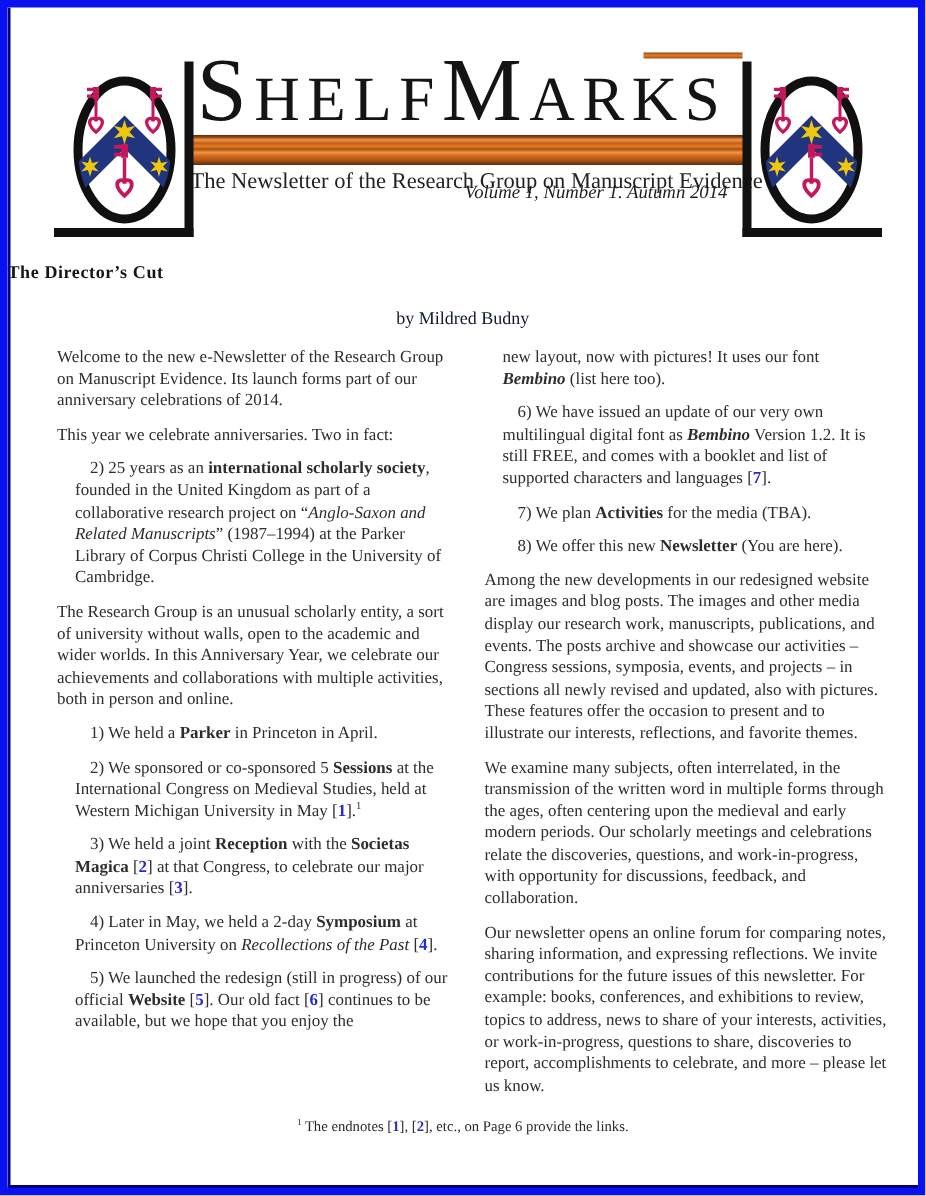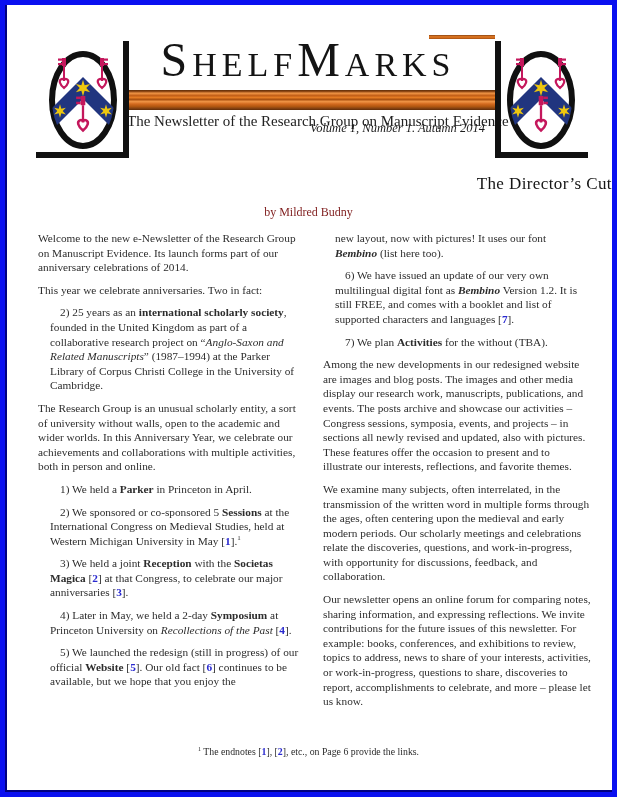--- a/index.html
+++ b/index.html
@@ -11,21 +11,21 @@
     color:var(--text,#2d2d2d);
   }
   .page::after{
     content:"";position:absolute;inset:0;pointer-events:none;
     border-left:2px solid var(--border-navy,#000080);
     border-bottom:2px solid var(--border-navy,#000080);
   }
   
   .masthead-title{
     position:absolute;left:116px;top:30px;width:374px;
-    text-align:center;font-size:48px;line-height:50px;
+    text-align:center;font-size:60px;line-height:50px;
     font-variant:small-caps;letter-spacing:5px;color:#141414;white-space:nowrap;
   }
   .wood-bar{
     position:absolute;left:122px;top:85px;width:370px;height:20px;
     background:linear-gradient(180deg,#5e2d0a 0%,#8a4412 7%,var(--wood-light,#ef9445) 16%,
       #c35f17 28%,#e67c24 38%,#a9500f 47%,var(--wood-light,#ef9445) 58%,
       var(--wood-mid,#d2691e) 70%,#b25811 82%,#8a4412 91%,#5e2d0a 100%);
   }
   .wood-streak{
     position:absolute;left:424px;top:30px;width:66px;height:4px;
@@ -44,25 +44,25 @@
   .bv-left{left:118px;top:36px;width:6px;height:117px;}
   .bh-left{left:31px;top:147px;width:93px;height:6px;}
   .bv-right{left:490px;top:36px;width:6px;height:117px;}
   .bh-right{left:490px;top:147px;width:93px;height:6px;}
   .crest{position:absolute;top:42px;width:76px;height:106px;}
   .crest-left{left:40px;}
   .crest-right{left:498px;transform:scaleX(-1);}
   
   .article-title{
     position:absolute;left:0;top:169px;width:100%;
-    text-align:right;font-size:17px;font-weight:400;letter-spacing:.4px;color:#161616;
+    text-align:left;font-size:12px;font-weight:700;letter-spacing:.4px;color:#161616;
   }
   .article-byline{
     position:absolute;left:0;top:200px;width:100%;
-    text-align:center;font-size:12px;color:#7f1d1d;
+    text-align:center;font-size:12px;color:#0f172a;
   }
   
   .columns{
     position:absolute;left:33px;top:226px;width:553px;
     display:flex;gap:17px;
   }
   .col{flex:1 1 0;font-size:11.3px;line-height:14.6px;}
   .blk-p,.blk-li,.blk-cont{margin:0 0 8px 0;}
   .blk-li{margin-left:12px;text-indent:10px;}
   .blk-cont{margin-left:12px;}
@@ -177,21 +177,22 @@
         <p class="blk-p"><span class="sg-n">The Research Group is an unusual scholarly entity, a sort of university without walls, open to the academic and wider worlds.  In this Anniversary Year, we celebrate our achievements and collaborations with multiple activities, both in person and online.</span></p>
         <p class="blk-li"><span class="sg-n">1)  We held a </span><span class="sg-b">Parker</span><span class="sg-n"> in Princeton in April.</span></p>
         <p class="blk-li"><span class="sg-n">2)  We sponsored or co-sponsored 5 </span><span class="sg-b">Sessions</span><span class="sg-n"> at the International Congress on Medieval Studies, held at Western Michigan University in May [</span><span class="sg-L">1</span><span class="sg-n">].</span><sup class="sg-s">1</sup></p>
         <p class="blk-li"><span class="sg-n">3)  We held a joint </span><span class="sg-b">Reception</span><span class="sg-n"> with the </span><span class="sg-b">Societas Magica</span><span class="sg-n"> [</span><span class="sg-L">2</span><span class="sg-n">] at that Congress, to celebrate our major anniversaries [</span><span class="sg-L">3</span><span class="sg-n">].</span></p>
         <p class="blk-li"><span class="sg-n">4)  Later in May, we held a 2-day </span><span class="sg-b">Symposium</span><span class="sg-n"> at Princeton University on </span><span class="sg-i">Recollections of the Past</span><span class="sg-n"> [</span><span class="sg-L">4</span><span class="sg-n">].</span></p>
         <p class="blk-li"><span class="sg-n">5)  We launched the redesign (still in progress) of our official </span><span class="sg-b">Website</span><span class="sg-n"> [</span><span class="sg-L">5</span><span class="sg-n">].  Our old fact [</span><span class="sg-L">6</span><span class="sg-n">] continues to be available, but we hope that you enjoy the</span></p>
       </div>
     <div class="col">
         <p class="blk-cont"><span class="sg-n">new layout, now with pictures!  It uses our font </span><span class="sg-bi">Bembino</span><span class="sg-n"> (list here too).</span></p>
         <p class="blk-li"><span class="sg-n">6)  We have issued an update of our very own multilingual digital font as </span><span class="sg-bi">Bembino</span><span class="sg-n"> Version 1.2. It is still FREE, and comes with a booklet and list of supported characters and languages [</span><span class="sg-L">7</span><span class="sg-n">].</span></p>
-        <p class="blk-li"><span class="sg-n">7)  We plan </span><span class="sg-b">Activities</span><span class="sg-n"> for the without (TBA).</span></p>
+        <p class="blk-li"><span class="sg-n">7)  We plan </span><span class="sg-b">Activities</span><span class="sg-n"> for the media (TBA).</span></p>
+        <p class="blk-li"><span class="sg-n">8)  We offer this new </span><span class="sg-b">Newsletter</span><span class="sg-n"> (You are here).</span></p>
         <p class="blk-p"><span class="sg-n">Among the new developments in our redesigned website are images and blog posts.  The images and other media display our research work, manuscripts, publications, and events.  The posts archive and showcase our activities – Congress sessions, symposia, events, and projects – in sections all newly revised and updated, also with pictures.  These features offer the occasion to present and to illustrate our interests, reflections, and favorite themes.</span></p>
         <p class="blk-p"><span class="sg-n">We examine many subjects, often interrelated, in the transmission of the written word in multiple forms through the ages, often centering upon the medieval and early modern periods.  Our scholarly meetings and celebrations relate the discoveries, questions, and work-in-progress, with opportunity for discussions, feedback, and collaboration.</span></p>
         <p class="blk-p"><span class="sg-n">Our newsletter opens an online forum for comparing notes, sharing information, and expressing reflections. We invite contributions for the future issues of this newsletter.  For example:  books, conferences, and exhibitions to review, topics to address, news to share of your interests, activities, or work-in-progress, questions to share, discoveries to report, accomplishments to celebrate, and more – please let us know.</span></p>
       </div>
   </div>
 
   <div class="footnote">
       <p class="blk-p"><sup class="sg-s">1</sup><span class="sg-n"> The endnotes [</span><span class="sg-L">1</span><span class="sg-n">], [</span><span class="sg-L">2</span><span class="sg-n">], etc., on Page 6 provide the links.</span></p>
     </div>
 

